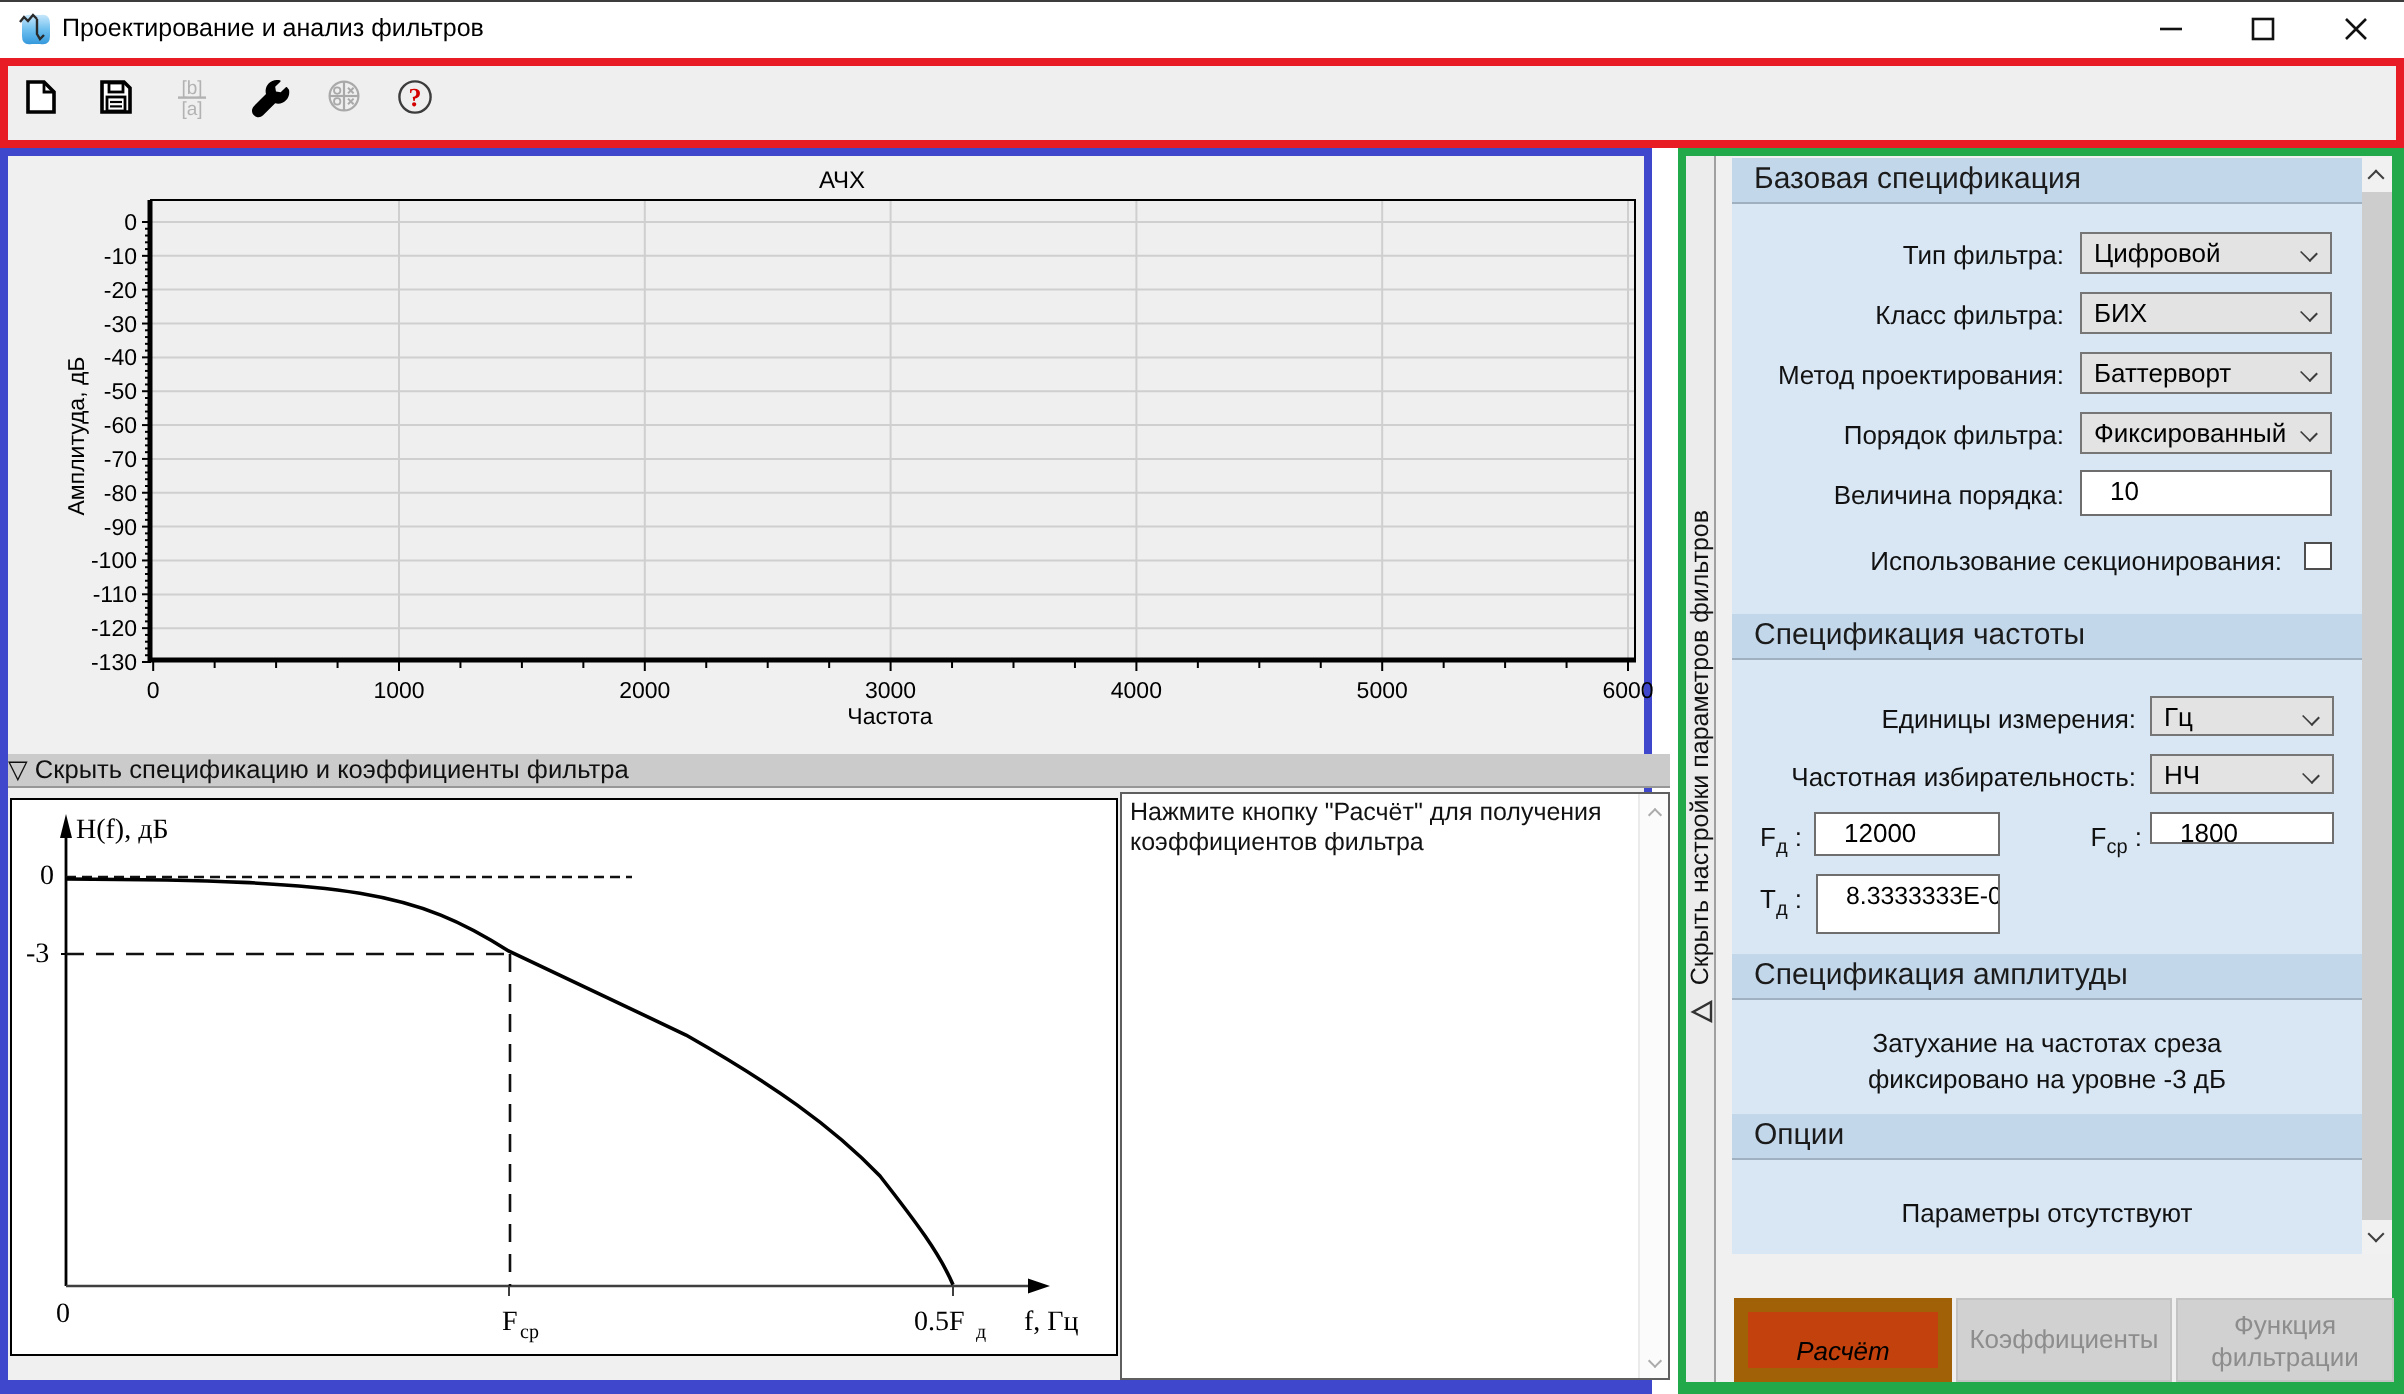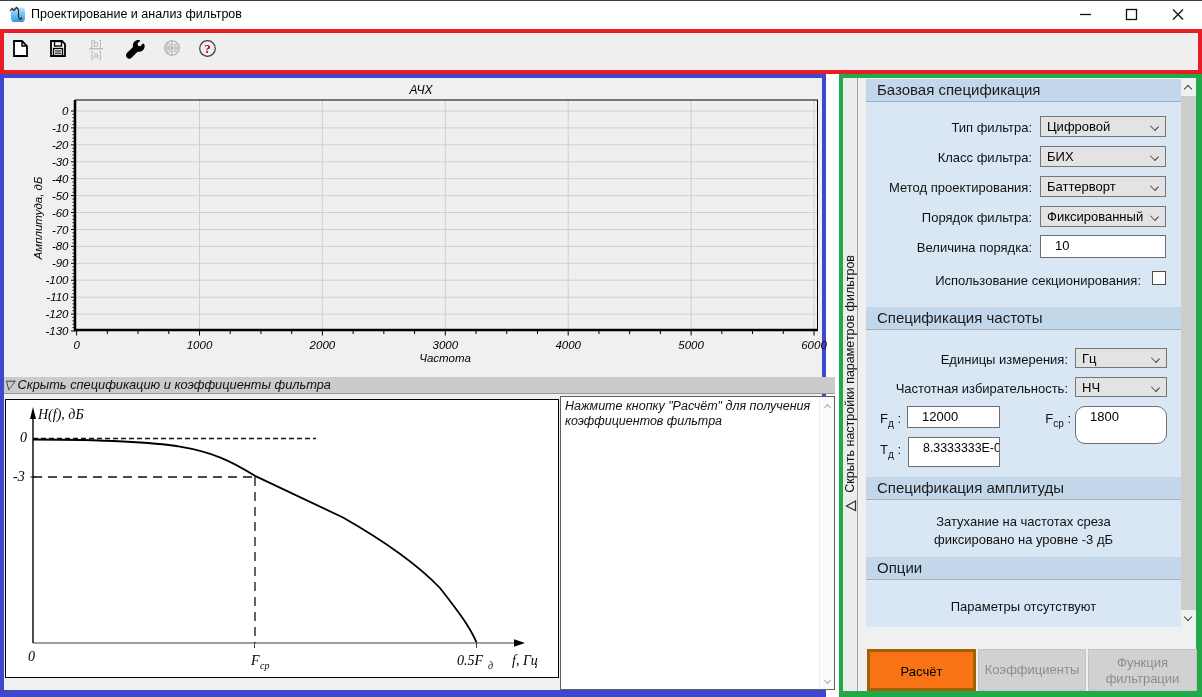--- a/index.html
+++ b/index.html
@@ -9,21 +9,21 @@
 
   
   #titlebar { left:0; top:0; width:1202px; height:29px; background:#ffffff; border-top:1px solid #3c3c3c; }
   #apptitle { left:31px; top:7px; font-size:12.5px; color:#000; }
 
   
   #toolbar { left:0; top:29px; width:1202px; height:45px; background:#efefef; border:4px solid #e81c24; }
 
   
   #leftpanel { left:0; top:74px; width:826px; height:623px; background:#f0f0f0;
-               border:4px solid #3f48cc; border-bottom-width:7px;font-style:italic; }
+               border:4px solid #3f48cc; border-bottom-width:7px; }
 
   #togglebar { left:0px; top:299px; width:831px; height:17px; background:#cbcbcb; border-bottom:1px solid #979797;
                text-align:left; font-size:12.8px; color:#101010; line-height:16px; }
 
   #sketchpanel { left:1px; top:321px; width:554px; height:279px; background:#ffffff; border:1px solid #000; }
   #textpanel   { left:556px; top:318px; width:275px; height:294px; background:#ffffff; border:1px solid #5f5f5f; }
   #textpanel .msg { position:absolute; left:4px; top:2px; width:252px; font-size:12.5px; color:#121212; line-height:14.5px; }
   .vscroll-lite { position:absolute; right:0; top:0; width:15px; height:100%; background:#fbfbfb; border-left:1px solid #ebebeb; }
 
   
@@ -51,21 +51,21 @@
   #rscroll .up { top:0; }
   #rscroll .dn { bottom:0; }
   .chevU, .chevD { position:absolute; left:4px; width:6px; height:6px; border-left:1.6px solid #3f3f3f; border-top:1.6px solid #3f3f3f; }
   .chevU { top:7px;  transform:rotate(45deg); }
   .chevD { top:4px;  transform:rotate(225deg); }
   .chevUg, .chevDg { position:absolute; left:4.5px; width:5px; height:5px; border-left:1.4px solid #ababab; border-top:1.4px solid #ababab; }
   .chevUg { transform:rotate(45deg); }
   .chevDg { transform:rotate(225deg); }
 
   .btn { position:absolute; top:571px; height:42px; font-size:13px; text-align:center; }
-  .btn.on  { background:#f97316; border:3px solid #a16207; color:#000; }
+  .btn.on  { background:#c2410c; border:7px solid #a16207; color:#000;font-style:italic; }
   .btn.off { background:#d1d1d1; border:1px solid #c3c3c3; color:#8d8d8d; }
 </style>
 </head>
 <body>
 
 <div class="abs" id="titlebar"></div>
 <svg class="abs" style="left:9px; top:5px" width="18" height="19" viewBox="0 0 18 19">
   <defs>
       <linearGradient id="ig" x1="0" y1="0" x2="0" y2="1">
     <stop offset="0" stop-color="#c8e7fb"></stop>
@@ -349,21 +349,21 @@
     <div id="chk" style="left:286px; top:192px;"></div>
 
     <div class="sechdr" style="top:228px;">Спецификация частоты</div>
     <div class="flabel" style="left:0; top:273px; width:202px;">Единицы измерения:</div>
     <div class="flabel" style="left:0; top:302px; width:202px;">Частотная избирательность:</div>
     <div class="combo" style="left:209px; top:269px; width:92px; height:20px;">Гц</div>
     <div class="combo" style="left:209px; top:298px; width:92px; height:20px;">НЧ</div>
     <div class="flabel" style="left:14px; top:332px; width:30px; text-align:left;">F<sub style="font-size:10px;">д</sub> :</div>
     <div class="tinput" style="left:41px; top:327px; width:93px; height:22px;">12000</div>
     <div class="flabel" style="left:172px; top:332px; width:33px;">F<sub style="font-size:10px;">ср</sub> :</div>
-    <div class="tinput" style="left:209px; top:327px; width:92px; height:38px;border-radius:10px;">1800</div>
+    <div class="tinput" style="left:209px; top:327px; width:92px; height:16px;">1800</div>
     <div class="flabel" style="left:14px; top:363px; width:30px; text-align:left;">Т<sub style="font-size:10px;">д</sub> :</div>
     <div class="tinput" style="left:42px; top:358px; width:92px; height:30px; font-size:12.4px; line-height:20.5px;">8.3333333E-05</div>
 
     <div class="sechdr" style="top:398px;">Спецификация амплитуды</div>
     <div class="ctext" style="top:435px;">Затухание на частотах среза</div>
     <div class="ctext" style="top:453px;">фиксировано на уровне -3 дБ</div>
     <div class="sechdr" style="top:478px;">Опции</div>
     <div class="ctext" style="top:520px;">Параметры отсутствуют</div>
   </div>
 

